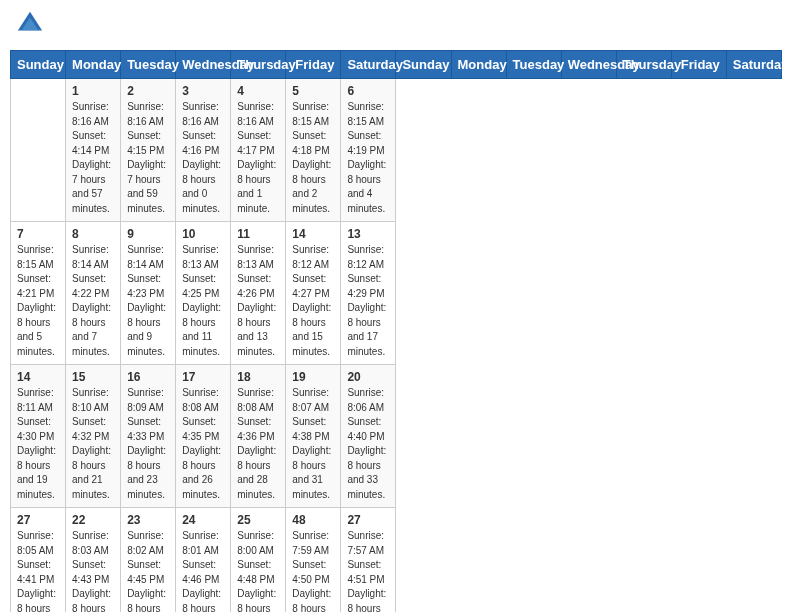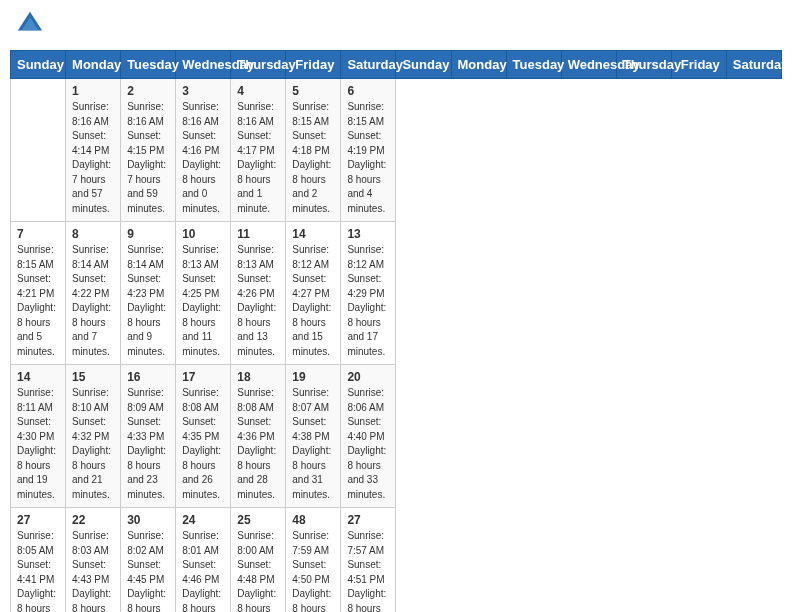--- a/index.html
+++ b/index.html
@@ -221,21 +221,21 @@
       <tr>
         <td>
           <span class="day-number">27</span>
           <div class="day-info">Sunrise: 8:05 AM<br>Sunset: 4:41 PM<br>Daylight: 8 hours and 36 minutes.</div>
         </td>
         <td>
           <span class="day-number">22</span>
           <div class="day-info">Sunrise: 8:03 AM<br>Sunset: 4:43 PM<br>Daylight: 8 hours and 39 minutes.</div>
         </td>
         <td>
-          <span class="day-number">30</span>
+          <span class="day-number">23</span>
           <div class="day-info">Sunrise: 8:02 AM<br>Sunset: 4:45 PM<br>Daylight: 8 hours and 42 minutes.</div>
         </td>
         <td>
           <span class="day-number">24</span>
           <div class="day-info">Sunrise: 8:01 AM<br>Sunset: 4:46 PM<br>Daylight: 8 hours and 45 minutes.</div>
         </td>
         <td>
           <span class="day-number">25</span>
           <div class="day-info">Sunrise: 8:00 AM<br>Sunset: 4:48 PM<br>Daylight: 8 hours and 47 minutes.</div>
         </td>

